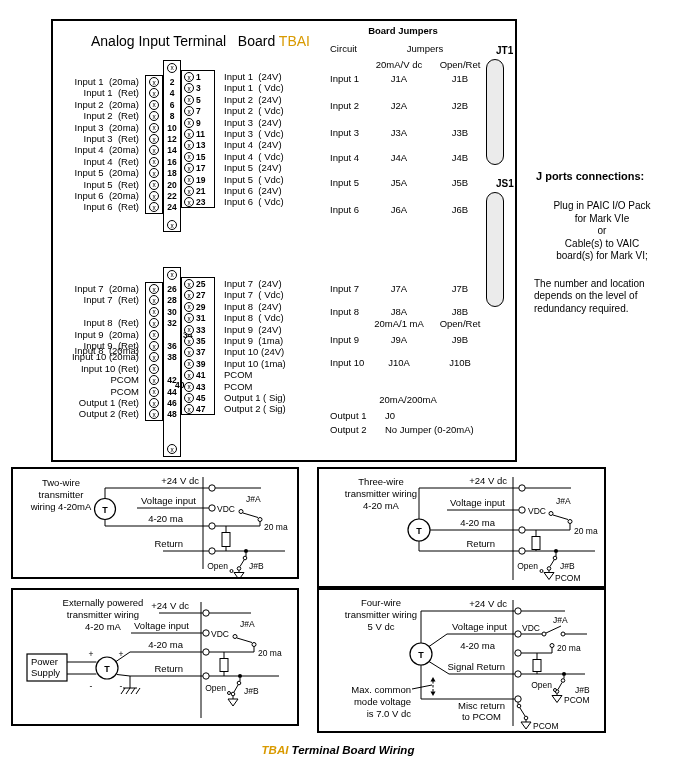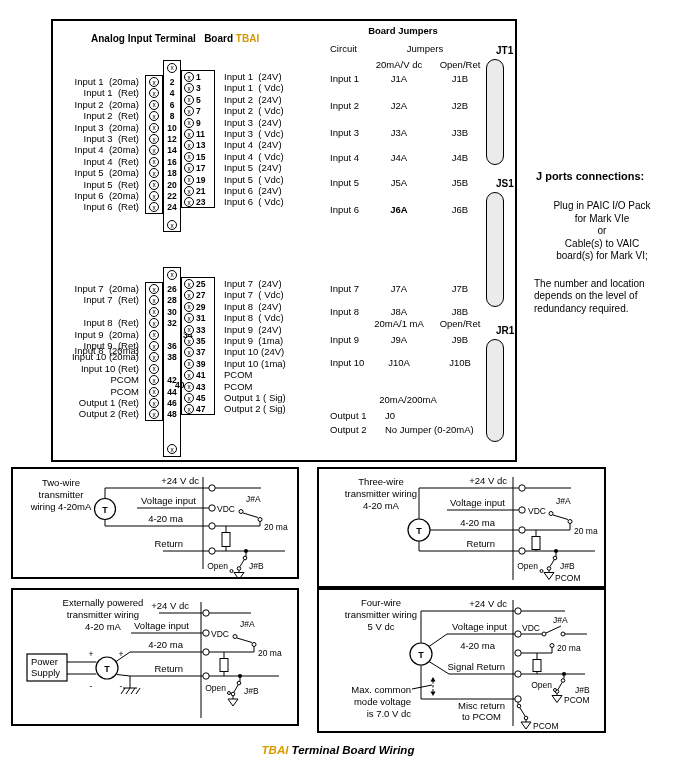--- a/index.html
+++ b/index.html
@@ -1,20 +1,20 @@
 <!DOCTYPE html>
 <html><head>
 <meta charset="utf-8">
 <style>
   *{margin:0;padding:0;box-sizing:border-box}
   html,body{width:676px;height:772px;background:#fff;font-family:"Liberation Sans",sans-serif;color:#000}
   .page{position:relative;width:676px;height:772px;overflow:hidden}
   .accent{color:#d99a00}
   .main-box{position:absolute;left:51px;top:19px;width:466px;height:443px;border:2px solid #000}
-  .board-title{position:absolute;left:38px;top:12px;font-size:10px;font-weight:bold;white-space:pre}
+  .board-title{position:absolute;left:38px;top:12px;font-size:14px;font-weight:normal;white-space:pre}
   .term{position:absolute;width:10px;height:10px;border:1px solid #000;border-radius:50%;
         font-size:6.5px;display:flex;align-items:center;justify-content:center;background:#fff}
   .tbox{position:absolute;border:1px solid #000;background:#fff}
   .tlabel{position:absolute;font-size:9.5px;line-height:10px;white-space:pre}
   .num{position:absolute;font-size:8.5px;font-weight:bold;line-height:10px;text-align:center}
   .jt{position:absolute;font-size:9.5px;line-height:10px;white-space:pre}
   .conn{position:absolute}
   .conn-label{font-size:10px;font-weight:bold;margin-left:10px;white-space:nowrap}
   .capsule{width:18px;border:1px solid #000;border-radius:9px;background:#ebebeb;margin-top:3px}
   .jports{position:absolute;left:528px;top:170px;width:148px}
@@ -47,24 +47,20 @@
   <div class="main-box">
     <div class="board-title"><span>Analog Input Terminal   Board </span><span class="accent">TBAI</span></div>
 
     <div class="conn" style="left:433px;top:24px">
       <div class="conn-label">JT1</div>
       <div class="capsule" style="height:106px"></div>
     </div>
     <div class="conn" style="left:433px;top:157px">
       <div class="conn-label">JS1</div>
       <div class="capsule" style="height:115px"></div>
-    </div>
-    <div class="conn" style="left:433px;top:304px">
-      <div class="conn-label">JR1</div>
-      <div class="capsule" style="height:103px"></div>
     </div>
 
   <div class="tbox" style="position: absolute; left: 110px; top: 39px; width: 18px; height: 172px;"></div>
       <div class="tbox" style="position: absolute; left: 92px; top: 54px; width: 18px; height: 139px;"></div>
       <div class="tbox" style="position: absolute; left: 128px; top: 49px; width: 34px; height: 138px;"></div>
       <div class="term" style="position: absolute; left: 114px; top: 41.5px;">x</div>
       <div class="term" style="position: absolute; left: 114px; top: 199px;">x</div>
       <div class="tlabel" style="position: absolute; left: 4px; top: 56px; width: 82px; text-align: right;">Input 1  (20ma)</div>
       <div class="term" style="position: absolute; left: 96px; top: 56px;">x</div>
       <div class="num" style="position: absolute; left: 110px; top: 56px; width: 18px;">2</div>
@@ -228,21 +224,21 @@
       <div class="jt" style="position: absolute; left: 277px; top: 107px; width: 55px; text-align: left;">Input 3</div>
       <div class="jt" style="position: absolute; left: 314px; top: 107px; width: 64px; text-align: center;">J3A</div>
       <div class="jt" style="position: absolute; left: 375px; top: 107px; width: 64px; text-align: center;">J3B</div>
       <div class="jt" style="position: absolute; left: 277px; top: 132px; width: 55px; text-align: left;">Input 4</div>
       <div class="jt" style="position: absolute; left: 314px; top: 132px; width: 64px; text-align: center;">J4A</div>
       <div class="jt" style="position: absolute; left: 375px; top: 132px; width: 64px; text-align: center;">J4B</div>
       <div class="jt" style="position: absolute; left: 277px; top: 157px; width: 55px; text-align: left;">Input 5</div>
       <div class="jt" style="position: absolute; left: 314px; top: 157px; width: 64px; text-align: center;">J5A</div>
       <div class="jt" style="position: absolute; left: 375px; top: 157px; width: 64px; text-align: center;">J5B</div>
       <div class="jt" style="position: absolute; left: 277px; top: 184px; width: 55px; text-align: left;">Input 6</div>
-      <div class="jt" style="position: absolute; left: 314px; top: 184px; width: 64px; text-align: center; font-weight: bold;">J6A</div>
+      <div class="jt" style="position: absolute; left: 314px; top: 184px; width: 64px; text-align: center;">J6A</div>
       <div class="jt" style="position: absolute; left: 375px; top: 184px; width: 64px; text-align: center;">J6B</div>
       <div class="jt" style="position: absolute; left: 277px; top: 263px; width: 55px; text-align: left;">Input 7</div>
       <div class="jt" style="position: absolute; left: 314px; top: 263px; width: 64px; text-align: center;">J7A</div>
       <div class="jt" style="position: absolute; left: 375px; top: 263px; width: 64px; text-align: center;">J7B</div>
       <div class="jt" style="position: absolute; left: 277px; top: 286px; width: 55px; text-align: left;">Input 8</div>
       <div class="jt" style="position: absolute; left: 314px; top: 286px; width: 64px; text-align: center;">J8A</div>
       <div class="jt" style="position: absolute; left: 375px; top: 286px; width: 64px; text-align: center;">J8B</div>
       <div class="jt" style="position: absolute; left: 277px; top: 314px; width: 55px; text-align: left;">Input 9</div>
       <div class="jt" style="position: absolute; left: 314px; top: 314px; width: 64px; text-align: center;">J9A</div>
       <div class="jt" style="position: absolute; left: 375px; top: 314px; width: 64px; text-align: center;">J9B</div>

